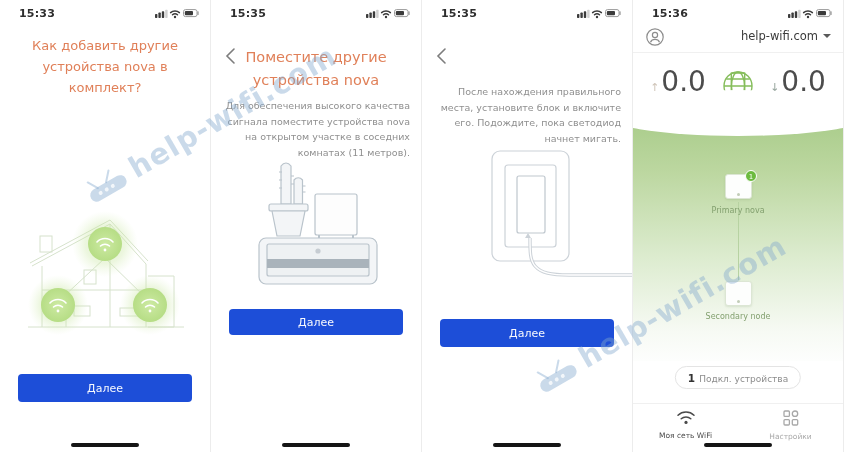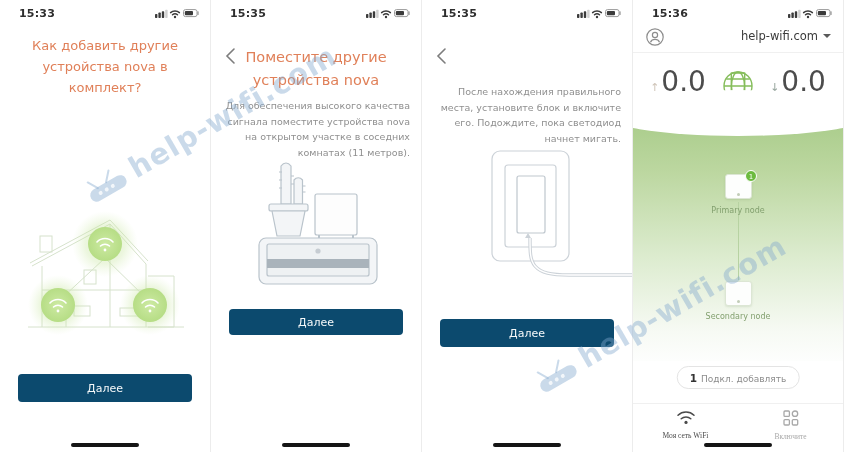--- a/index.html
+++ b/index.html
@@ -28,21 +28,21 @@
   .title { position:absolute; left:0; right:0; text-align:center; color:#e08059; font-weight:500; line-height:1.6; }
   .t1 { top:36px; font-size:13px; } .t1 span{display:inline-block;max-width:168px;}
   .t2 { top:46px; font-size:14.5px; } .t2 span{display:inline-block;max-width:162px;}
   .t3 { top:50px; font-size:14px; }
   .body { position:absolute; left:11px; right:11px; text-align:right; color:#8f8f8f; font-size:9.5px; line-height:1.65; }
   .b1 { top:111px; } .b2 { top:98px; } .b3 { top:84px; }
 
   
   .btn {
     position:absolute; left:18px; right:18px; height:28px; border:none; border-radius:4px;
-    background:#0c4a6e; color:rgba(255,255,255,.96); font-size:11px; font-family:inherit; cursor:pointer;
+    background:#1d4ed8; color:rgba(255,255,255,.96); font-size:11px; font-family:inherit; cursor:pointer;
   }
   .btn1{ top:374px; } .btn2{ top:309px; height:26px; } .btn3{ top:319px; }
 
   
   .homebar { position:absolute; bottom:5px; left:50%; width:68px; height:4px; margin-left:-34px; border-radius:2px; background:#151515; }
 
   .illus { position:absolute; left:0; }
 
   
   .p4header { position:absolute; top:24px; left:0; right:0; height:26px; }
@@ -68,21 +68,21 @@
   .badge { position:absolute; top:-5px; right:-6px; width:12px; height:12px; border-radius:50%; background:#6cbb3f; border:1px solid #fff; color:#fff; font-size:7px; line-height:12px; text-align:center; }
   .nodelabel { position:absolute; left:0; right:0; text-align:center; font-size:8px; color:#83a06f; }
   .lbl-primary { top:88px; } .lbl-secondary { top:194px; }
   .connline { position:absolute; left:50%; top:84px; width:1px; height:78px; background:#b7d2a2; }
 
   .pill { position:absolute; top:366px; left:50%; transform:translateX(-50%); height:23px; padding:0 12px; background:#fff; border:1px solid #e4e4e4; border-radius:12px; white-space:nowrap; cursor:pointer; font-family:inherit; }
   .pill b { font-size:10.5px; color:#333; font-weight:700; }
   .pill span { font-size:9px; color:#8c8c8c; margin-left:4px; }
 
   .tabbar { position:absolute; top:403px; left:0; right:0; height:44px; border-top:1px solid #f0f0f0; display:flex; }
-  .tab { flex:1; text-align:center; padding-top:6px; cursor:pointer;font-family:Liberation Serif, serif; }
+  .tab { flex:1; text-align:center; padding-top:6px; cursor:pointer; }
   .tab .tlabel { font-size:7.5px; margin-top:2px; }
   .tab-active .tlabel { color:#4a4a4a; } .tab-idle .tlabel { color:#a8a8a8; }
 
   
   .wm { position:absolute; display:flex; align-items:center; gap:8px; transform:rotate(-30deg); transform-origin:left center; pointer-events:none; z-index:40; }
   .wm span { font-size:29px; font-weight:700; letter-spacing:1px; color:rgba(128,166,205,.42); white-space:nowrap; }
   .wm1 { left:88px; top:178px; }
   .wm2 { left:538px; top:368px; }
 </style>
 </head>
@@ -290,29 +290,29 @@
       </div>
     </div>
 
     <div class="greenarea">
       <div class="curve"></div>
       <div class="connline"></div>
       <div class="node node-primary">
         <span class="badge">1</span>
         <span class="antdot"></span>
       </div>
-      <div class="nodelabel lbl-primary">Primary node</div>
+      <div class="nodelabel lbl-primary">Primary nova</div>
       <div class="node node-secondary">
         <span class="antdot"></span>
       </div>
       <div class="nodelabel lbl-secondary">Secondary node</div>
     </div>
 
     <button class="pill">
-      <b>1</b><span>Подкл. добавлять</span>
+      <b>1</b><span>Подкл. устройства</span>
     </button>
 
     <div class="tabbar">
       <div class="tab tab-active">
         <svg width="20" height="15" viewBox="0 0 20 15">
           <g fill="none" stroke="#4a4a4a" stroke-width="1.5" stroke-linecap="round">
             <path d="M2 5.2a11.5 11.5 0 0 1 16 0"></path>
               <path d="M5.2 8.8a7 7 0 0 1 9.6 0"></path>
           </g>
           <circle cx="10" cy="12.4" r="1.6" fill="#4a4a4a"></circle>
@@ -321,21 +321,21 @@
       </div>
       <div class="tab tab-idle">
         <svg width="16" height="16" viewBox="0 0 16 16">
           <g fill="none" stroke="#a8a8a8" stroke-width="1.3">
             <rect x="1" y="1" width="5.4" height="5.4" rx="1"></rect>
             <circle cx="12" cy="3.7" r="2.7"></circle>
             <rect x="1" y="9.6" width="5.4" height="5.4" rx="1"></rect>
             <rect x="9.3" y="9.6" width="5.4" height="5.4" rx="1"></rect>
           </g>
         </svg>
-        <div class="tlabel">Включите</div>
+        <div class="tlabel">Настройки</div>
       </div>
     </div>
     <div class="homebar"></div>
   </div>
 
   <div class="wm wm1">
     <svg width="42" height="30" viewBox="0 0 42 30">
       <g stroke="rgba(128,166,205,.42)" stroke-width="2" fill="none" stroke-linecap="round">
         <path d="M12 14 6 4M22 13l8-9"></path>
       </g>

